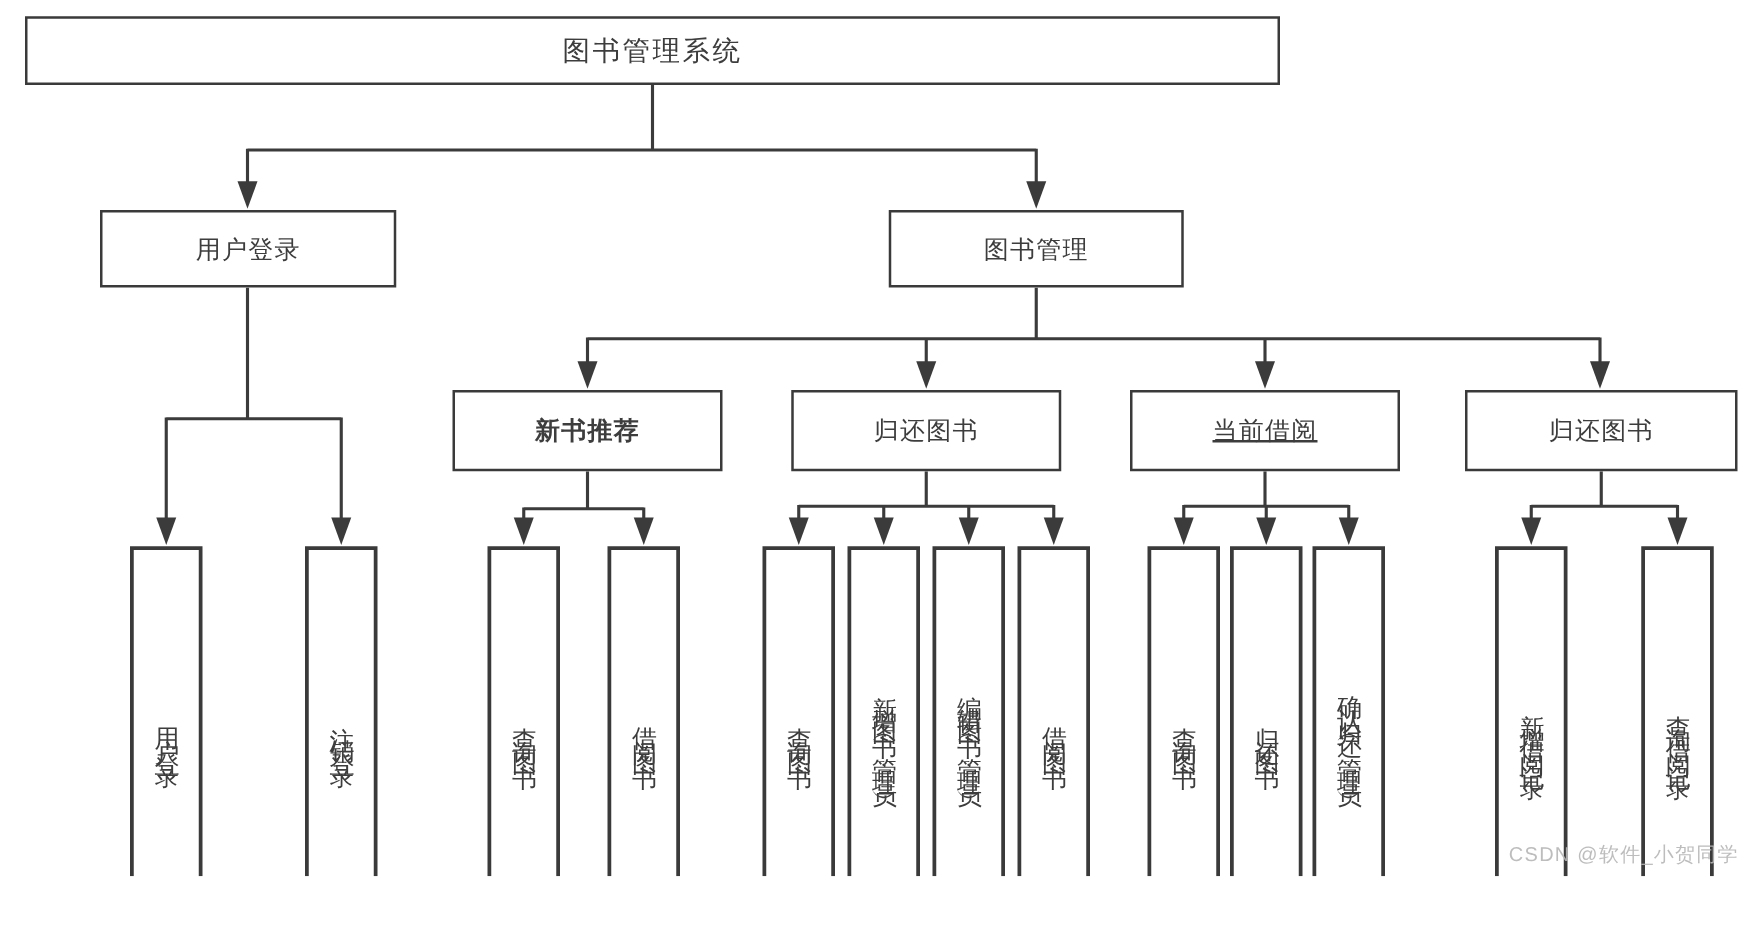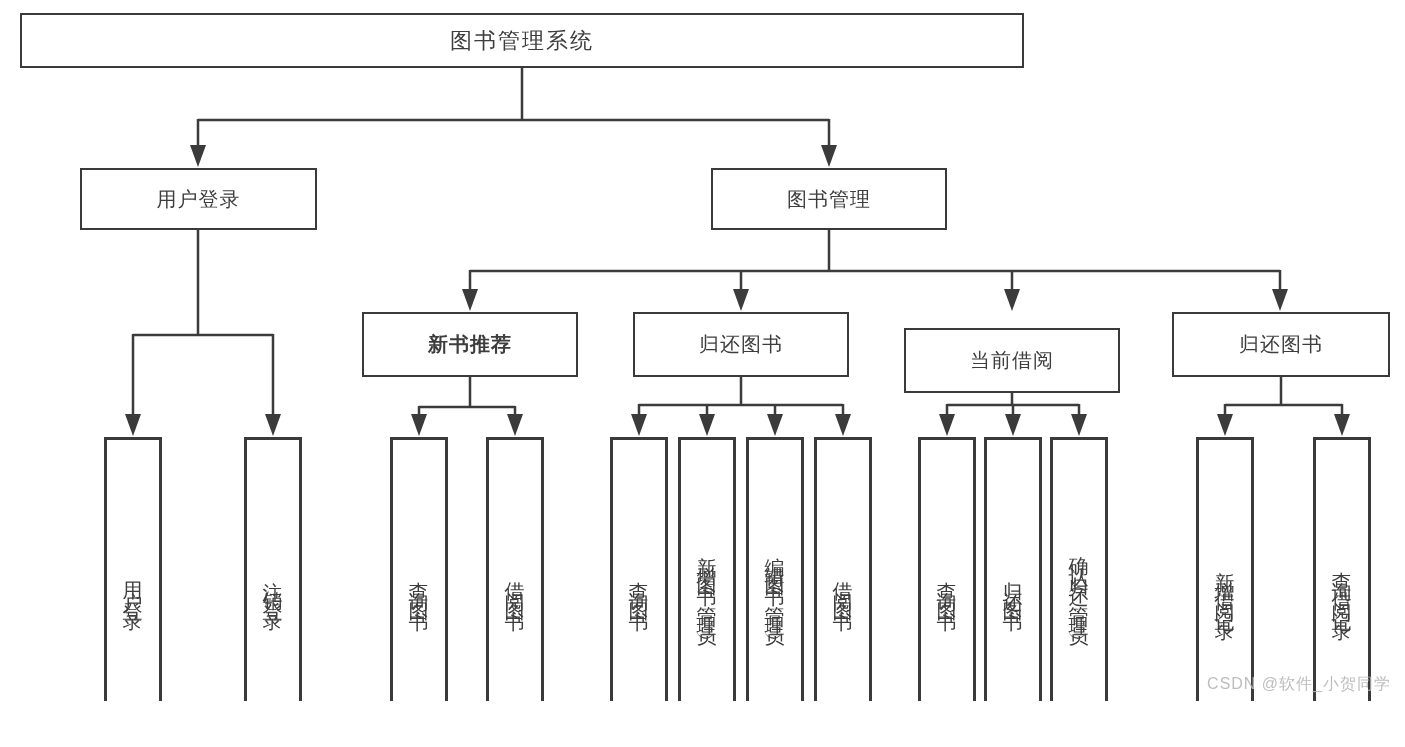--- a/index.html
+++ b/index.html
@@ -116,21 +116,21 @@
   <div class="node" style="left:711px; top:168px; width:236px; height:62px;">
     <span>图书管理</span>
   </div>
 
   <div class="node" style="left:362px; top:312px; width:216px; height:65px;font-weight:bold;">
     <span>新书推荐</span>
   </div>
   <div class="node" style="left:633px; top:312px; width:216px; height:65px;">
     <span>归还图书</span>
   </div>
-  <div class="node" style="left:904px; top:328px; width:216px; height:65px;">
+  <div class="node" style="left:904px; top:312px; width:216px; height:65px;text-decoration:underline;">
     <span>当前借阅</span>
   </div>
   <div class="node" style="left:1172px; top:312px; width:218px; height:65px;">
     <span>归还图书</span>
   </div>
 
   <div class="node leaf" style="left:104px;">
     <span class="vtext">用户登录</span>
   </div>
   <div class="node leaf" style="left:244px;">

